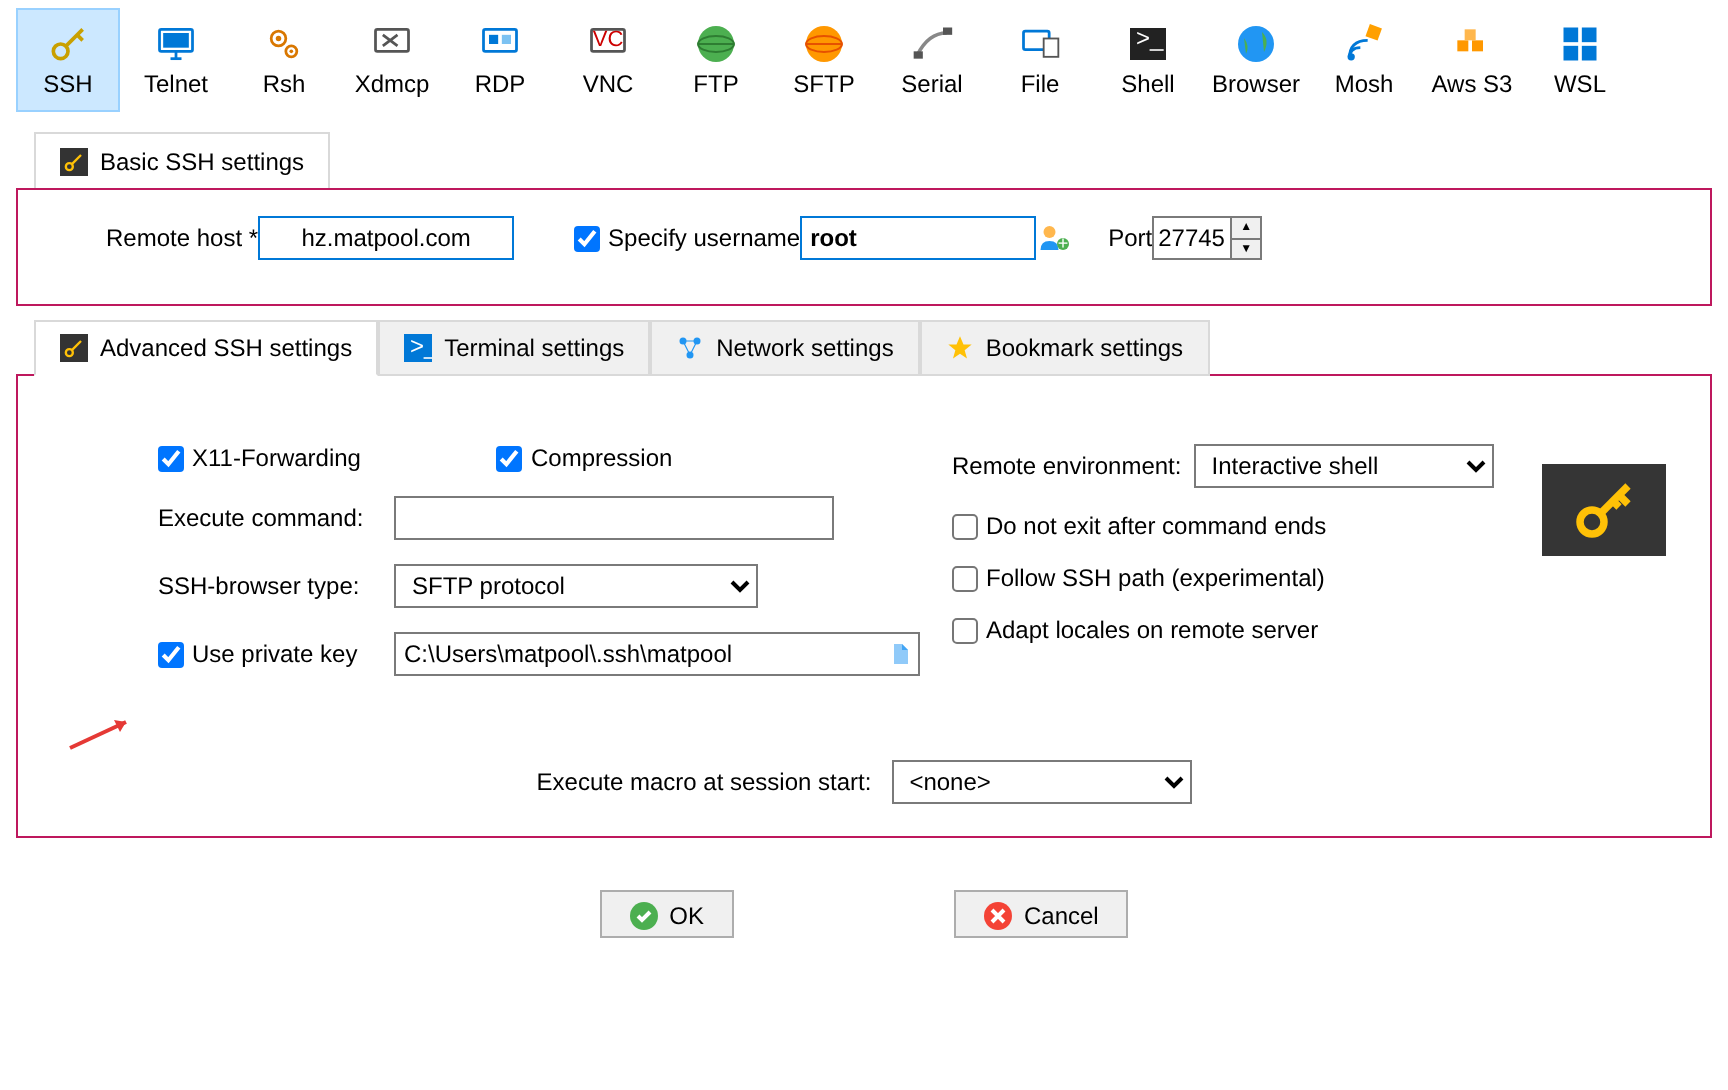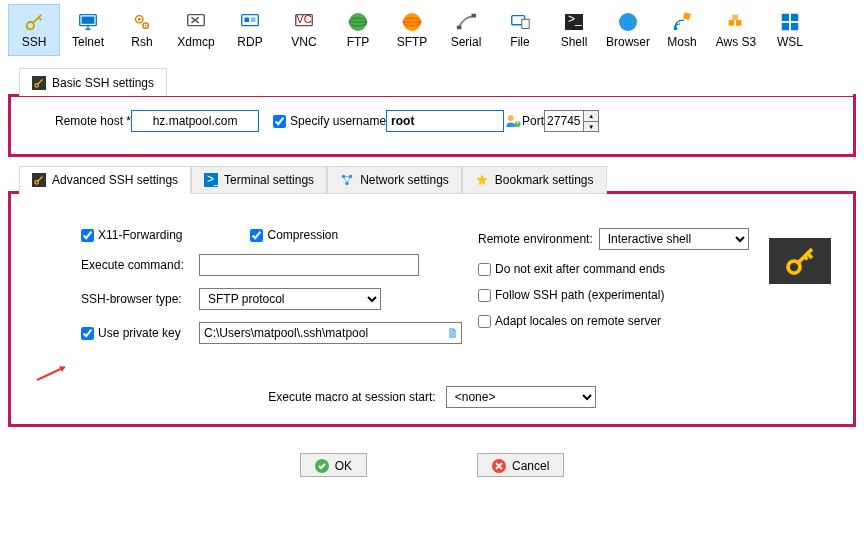--- a/index.html
+++ b/index.html
@@ -2,21 +2,21 @@
 <html><head>
 <meta charset="utf-8">
 <style>
 *{box-sizing:border-box;margin:0;padding:0;font-family:"Segoe UI",Tahoma,sans-serif;font-size:12px}
 body{background:#fff;width:864px}
 .toolbar{display:flex;gap:2px;padding:4px 8px}
 .tool{display:flex;flex-direction:column;align-items:center;justify-content:center;width:52px;height:52px;border:1px solid transparent;cursor:pointer}
 .tool.active{background:#cce8ff;border:1px solid #99d1ff}
 .tool .ico{width:22px;height:22px;display:flex;align-items:center;justify-content:center;margin-bottom:2px}
 .tool .lbl{font-size:12px;color:#000}
-.panel{border:3px solid #be185d;margin:8px;padding:0;position:relative}
+.panel{border:1px solid #be185d;margin:8px;padding:0;position:relative}
 .tab-header{display:flex;align-items:flex-end;height:28px;background:#fff;position:relative;top:-1px;margin-bottom:-1px}
 .tab{display:flex;align-items:center;gap:6px;padding:5px 12px;border:1px solid #d9d9d9;border-bottom:none;background:#fff;cursor:pointer;height:28px;position:relative;z-index:2}
 .tab.inactive{background:#f0f0f0;color:#000;border-bottom:1px solid #d9d9d9}
 .tab-body{padding:14px 16px}
 .row{display:flex;align-items:center;gap:8px;margin-bottom:8px}
 input[type=text],select{border:1px solid #7a7a7a;height:22px;padding:0 4px;font-size:12px;background:#fff}
 .hl{border:1px solid #0078d7!important}
 .chk{display:flex;align-items:center;gap:4px}
 .chk input{width:13px;height:13px}
 .spin{display:flex;align-items:center;border:1px solid #7a7a7a;height:22px}
@@ -206,34 +206,34 @@
             <line x1="10" y1="14" x2="18" y2="6" stroke="#ffc107" stroke-width="2"></line>
           </svg>
         </span>
       <span>Basic SSH settings</span>
     </div>
   </div>
   <div class="tab-body">
     <div class="row" style="gap:0;padding-left:28px">
       <label>Remote host *</label>
       <input type="text" class="hl" style="width: 128px; text-align: center;" value="hz.matpool.com">
-      <div class="chk" style="margin-left:14px">
+      <div class="chk" style="margin-left:30px">
         <input type="checkbox" checked="" style="">
         <label>Specify username</label>
       </div>
       <input type="text" class="hl" style="width: 118px; font-weight: bold;" value="root">
       <span style="cursor:pointer">
           <svg width="18" height="18" viewBox="0 0 24 24">
             <circle cx="9" cy="8" r="4" fill="#ffb74d"></circle>
             <path d="M3 20 Q3 14 9 14 Q15 14 15 20" fill="#2196f3"></path>
             <circle cx="18" cy="16" r="4" fill="#4caf50"></circle>
             <text x="18" y="19" text-anchor="middle" fill="#fff" font-size="7">+</text>
           </svg>
         </span>
-      <label style="">Port</label>
+      <label style="margin-left:18px">Port</label>
       <div class="spin">
         <input type="text" value="27745" style="">
         <div class="btns">
             <div class="b">▲</div>
             <div class="b" style="border-top:1px solid #7a7a7a">▼</div>
           </div>
       </div>
     </div>
   </div>
 </div>

